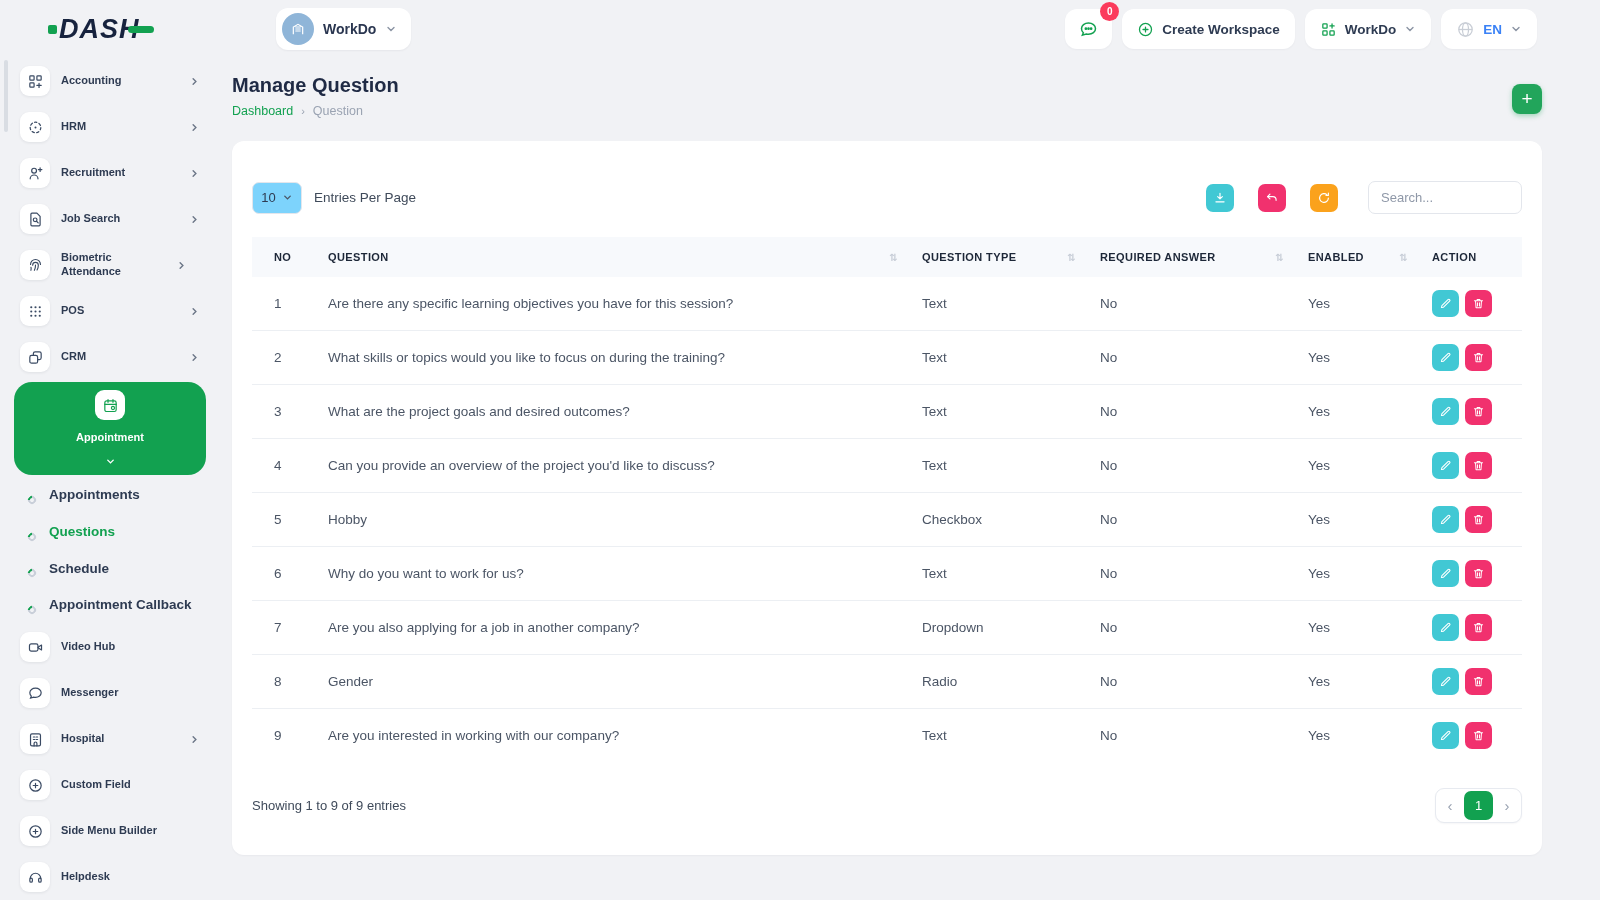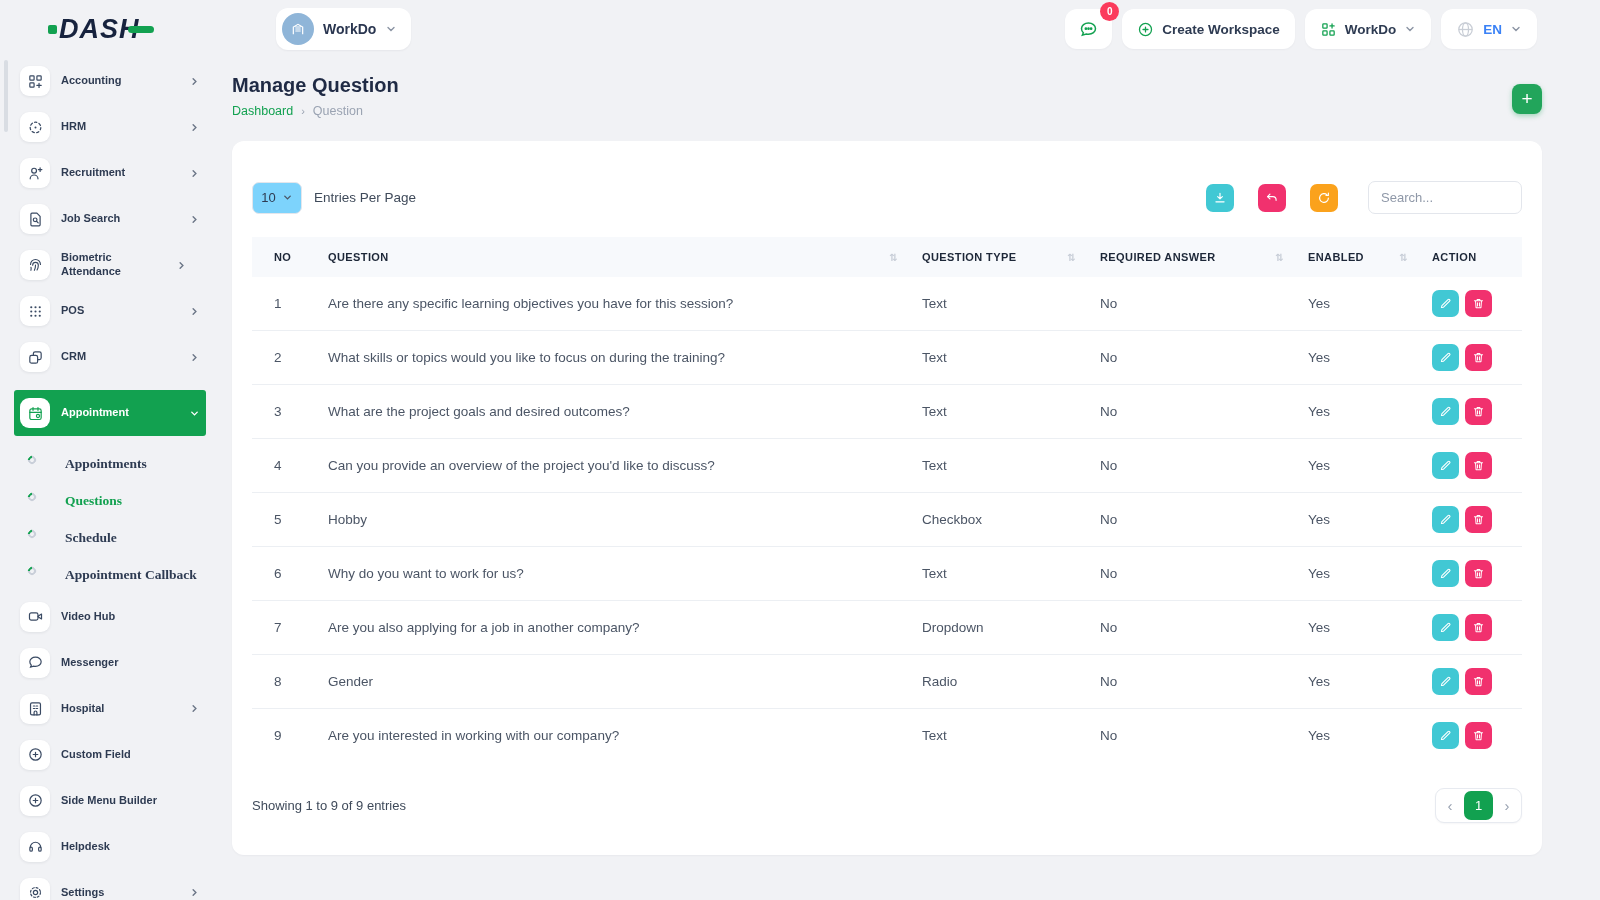--- a/index.html
+++ b/index.html
@@ -32,24 +32,24 @@
   
   .sidebar { position:absolute; top:52px; left:0; width:214px; bottom:0; padding:6px 8px 0 14px; }
   .scroll-thumb { position:absolute; left:4px; top:8px; width:4px; height:72px;
     border-radius:2px; background:#d9dde3; }
   .s-item { display:flex; align-items:center; gap:11px; padding:8px 6px; cursor:pointer; min-height:46px; }
   .icon-box { width:30px; height:30px; min-width:30px; border-radius:9px; background:#fff;
     box-shadow:0 1px 3px rgba(16,24,40,.08); display:flex; align-items:center; justify-content:center;
     color:#3a4a63; }
   .s-label { flex:1; font-size:11px; font-weight:600; color:#2e3b52; line-height:1.25; }
   .chev { color:#6b7586; display:flex; }
-  .s-item.active { background:#12a150; border-radius:3px; margin:10px 0; }
+  .s-item.active { background:#12a150; border-radius:18px; margin:2px 0;flex-direction:column; }
   .s-item.active .icon-box { box-shadow:none; color:#12a150; }
   .s-item.active .s-label, .s-item.active .chev { color:#fff; }
-  .s-sub { display:flex; align-items:flex-start; gap:29px; padding:10px 6px 10px 14px; cursor:pointer;font-family:Liberation Serif, serif; }
+  .s-sub { display:flex; align-items:flex-end; gap:13px; padding:10px 6px 10px 14px; cursor:pointer; }
   .bullet { width:8px; height:8px; border-radius:50%; border:2px solid #c9cfd9;
     border-top-color:#12a150; transform:rotate(-45deg); }
   .s-sub .s-label { font-size:13.5px; }
   .s-sub.active .s-label { color:#12a150; }
 
   
   .main { position:absolute; left:232px; top:58px; right:58px; }
   .page-head { display:flex; align-items:flex-start; margin-top:16px; }
   .page-title { font-size:20px; font-weight:700; color:#1f2a44; }
   .crumbs { display:flex; align-items:center; gap:8px; margin-top:7px; font-size:12.5px; }

